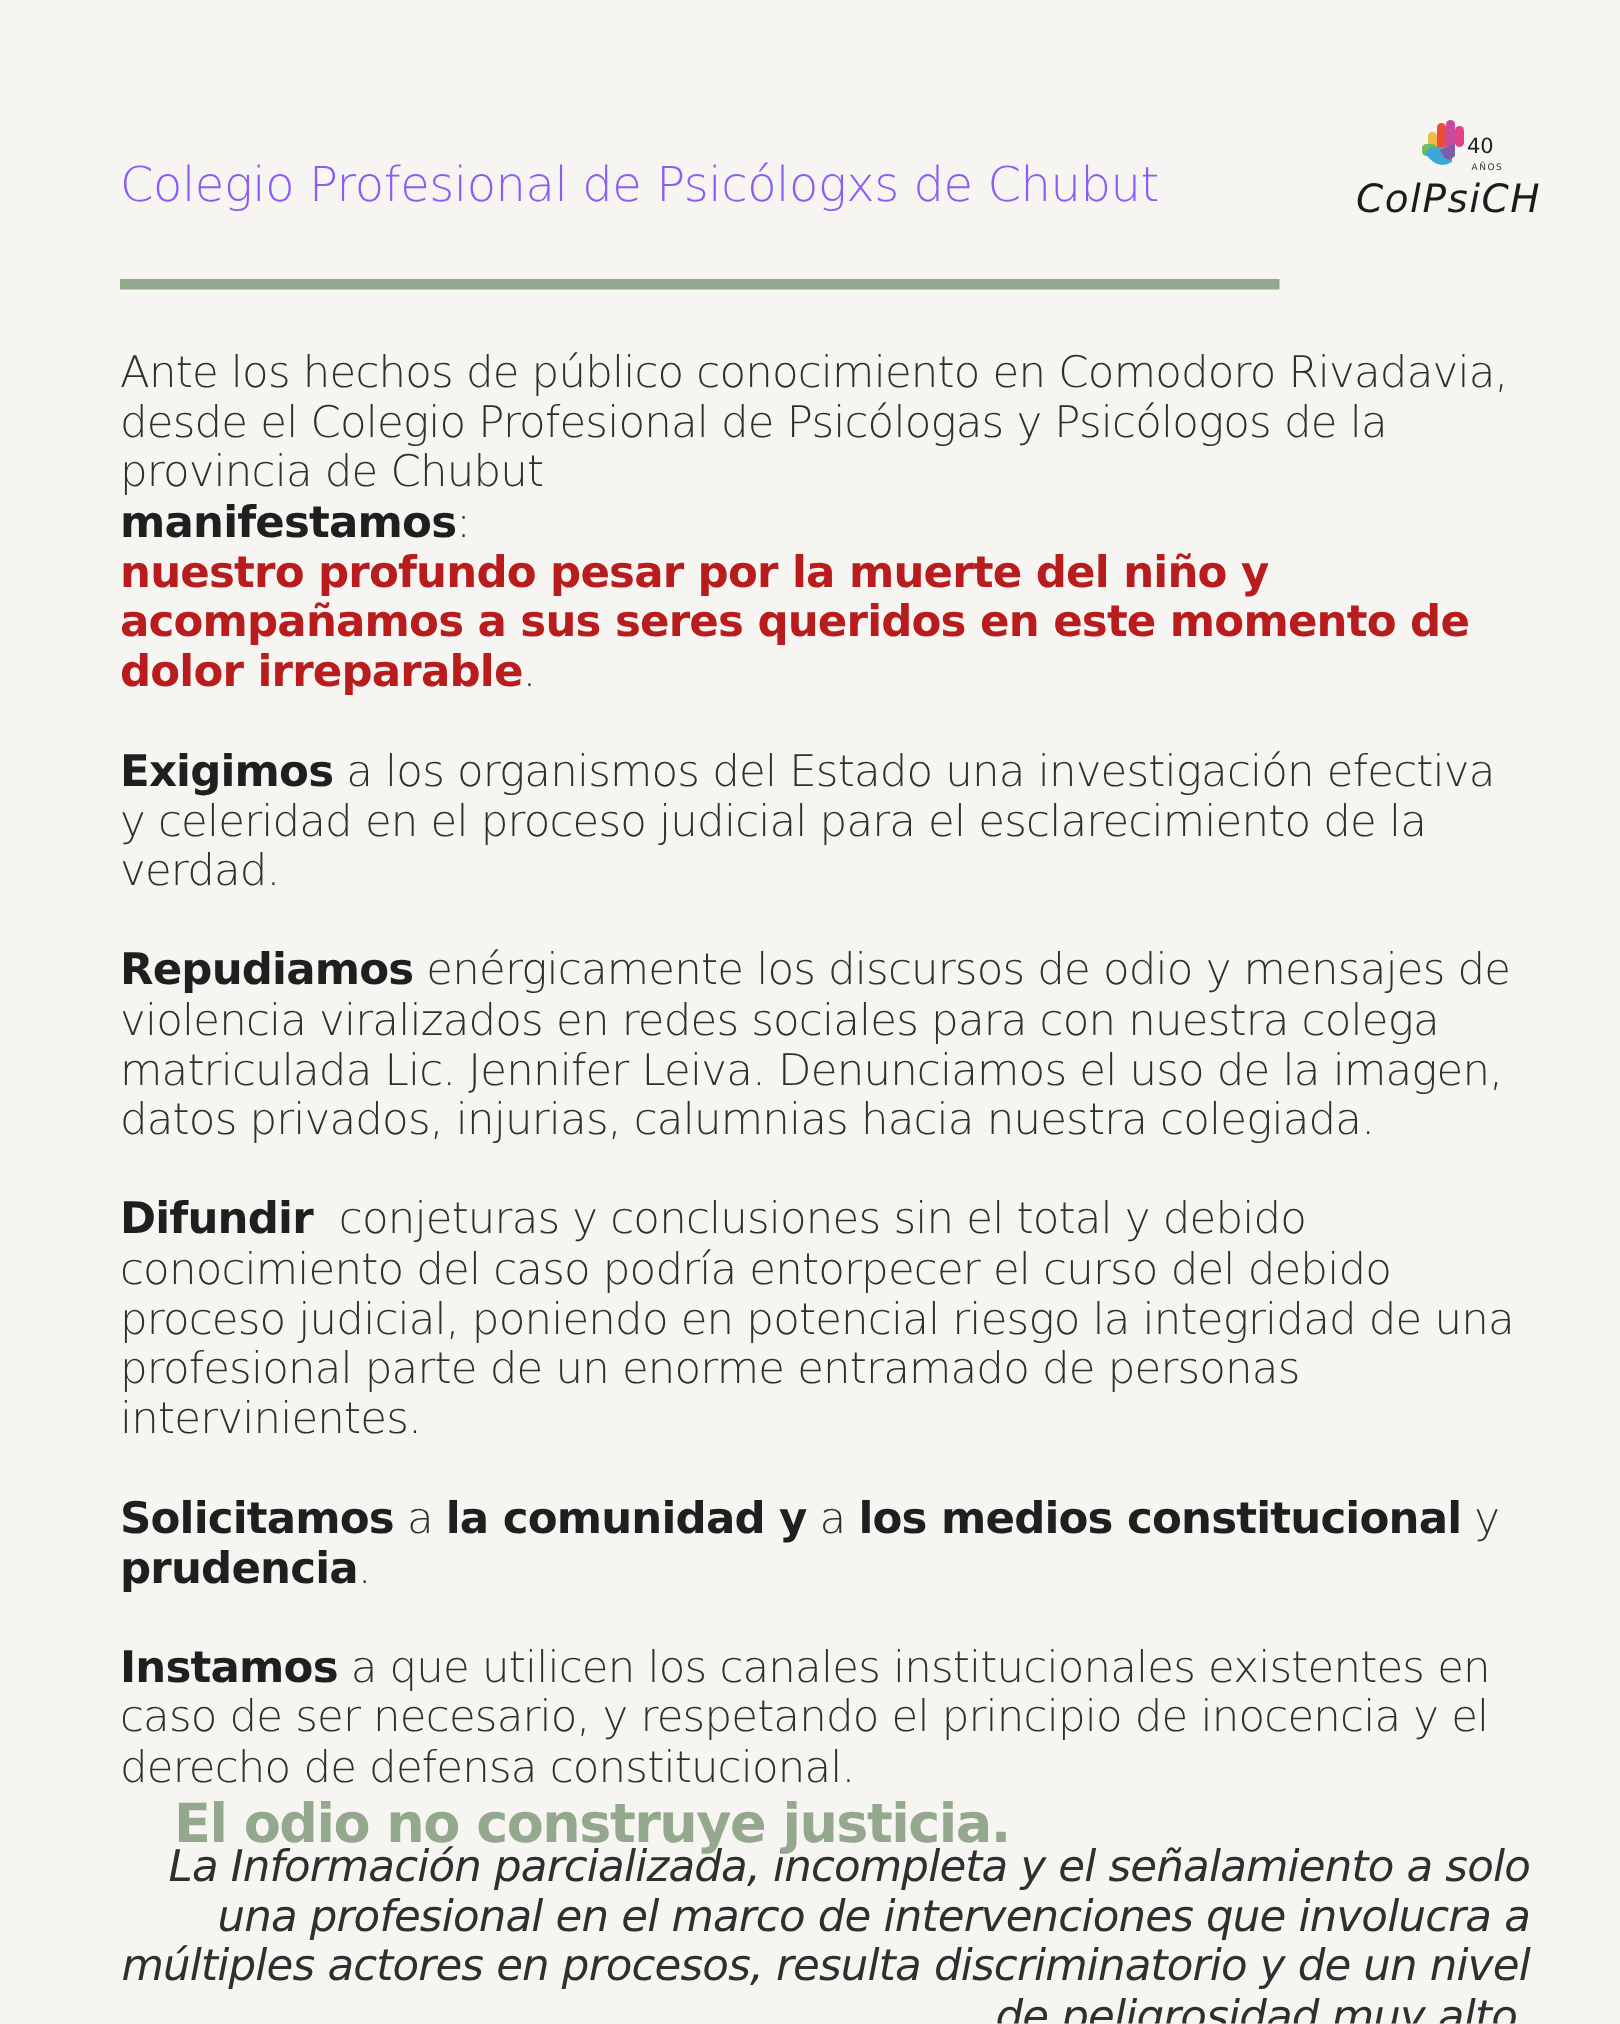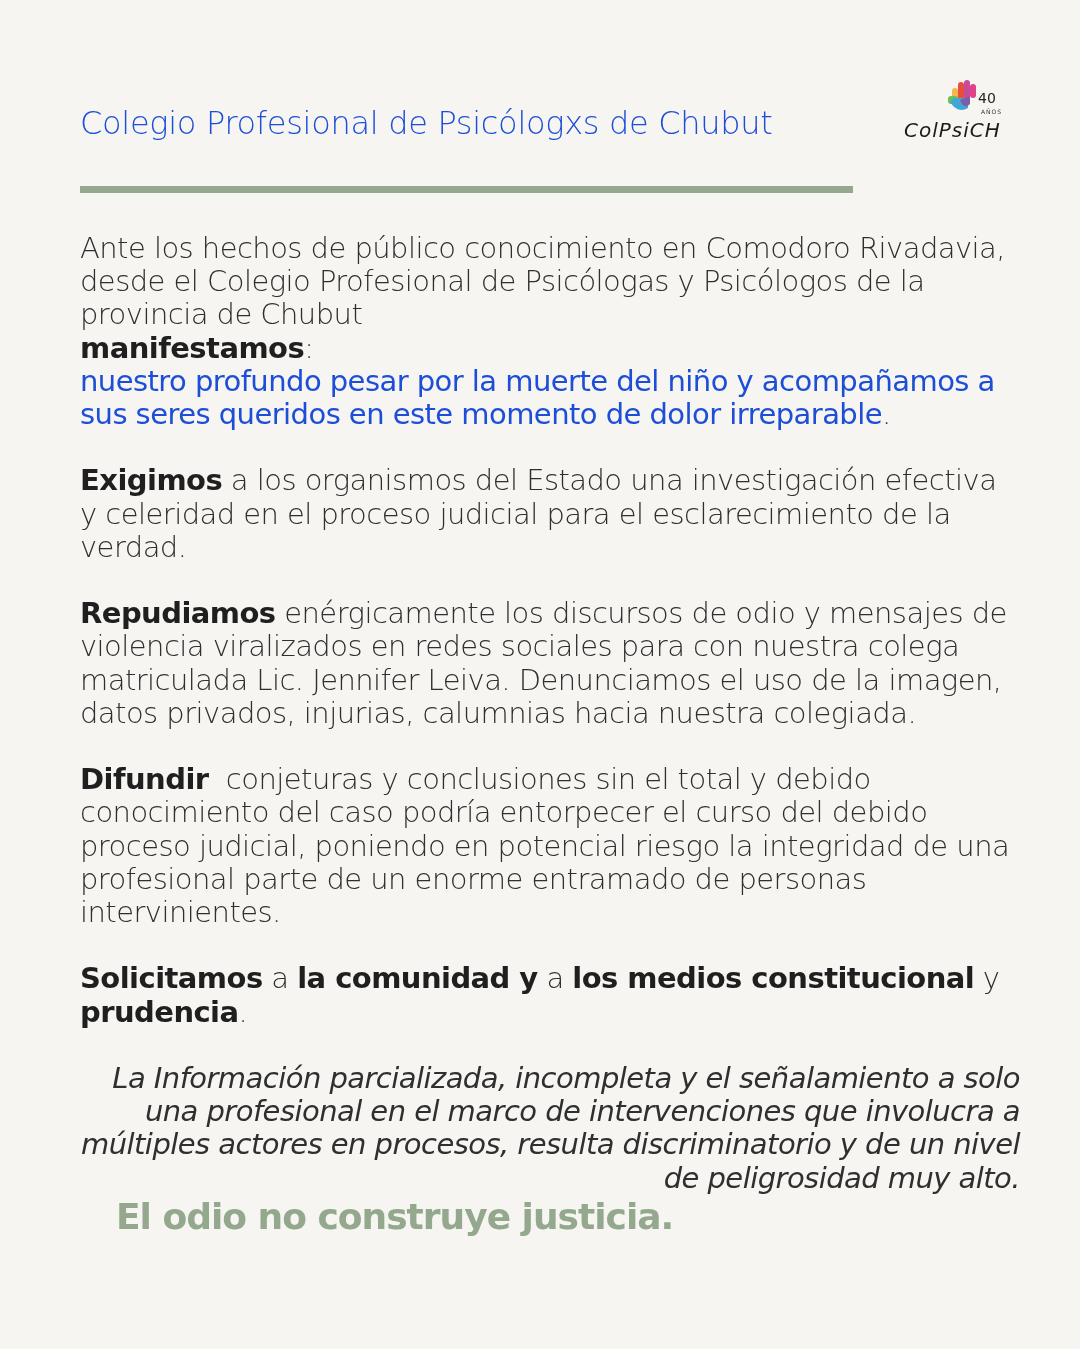--- a/index.html
+++ b/index.html
@@ -6,42 +6,42 @@
   body {
     width: 1080px; height: 1349px;
     background: #f6f5f1;
     font-family: "DejaVu Sans", sans-serif;
     color: #2b2b2b;
     position: relative;
     overflow: hidden;
   }
   .header-title {
     position: absolute; left: 80px; top: 104px;
-    font-size: 32px; font-weight: 300; color: #1d4ed8;
+    font-size: 32px; font-weight: 300; color: #8b5cf6;
     letter-spacing: -0.3px;
     font-family: "DejaVu Sans", sans-serif;
   }
   .rule {
     position: absolute; left: 80px; top: 186px;
     width: 773px; height: 7px; background: #93a88c;
   }
   .logo { position: absolute; left: 866px; top: 76px; width: 130px; height: 72px; margin-left: 36px; }
   .logo .mark { position: absolute; left: 44px; top: 2px; width: 36px; height: 38px; }
   .logo .forty { position: absolute; left: 76px; top: 14px; font-size: 14px; color: #222; font-family: "DejaVu Sans", sans-serif; }
   .logo .anos { position: absolute; left: 79px; top: 32px; font-size: 6px; color: #333; letter-spacing: 1px; }
-  .logo .wordmark { position: absolute; left: 2px; top: 42px; font-size: 20px; font-style: italic; color: #1c1c1c; letter-spacing: 1px; font-family: "DejaVu Sans", sans-serif; }
+  .logo .wordmark { position: absolute; left: 2px; top: 42px; font-size: 26px; font-style: italic; color: #1c1c1c; letter-spacing: 1px; font-family: "DejaVu Sans", sans-serif; }
   .body-text {
     position: absolute; left: 80px; top: 232px; width: 940px;
     font-size: 29px; line-height: 33.2px; font-weight: 300; color: #2f2f2f;
     font-family: "DejaVu Sans", sans-serif;
     letter-spacing: -0.55px;
   }
   .body-text p { margin: 0 0 33.2px 0; }
   b { font-weight: 700; color: #1f1f1f; text-align: center; }
-  .green { color: #1d4ed8; font-weight: 400; }
+  .green { color: #b91c1c; font-weight: 700; }
   .italic { font-style: italic; text-align: right; }
   .closing {
     position: absolute; left: 80px; top: 1196px;
     font-size: 36px; font-weight: 700; color: #93a88c; letter-spacing: -1px;
     font-family: "DejaVu Sans", sans-serif;
     margin-left: 36px;
   }
 </style>
 </head>
 <body>
@@ -76,16 +76,19 @@
   </p>
   <p>
     <b>Repudiamos</b><span> enérgicamente los discursos de odio y mensajes de violencia viralizados en redes sociales para con nuestra colega matriculada Lic. Jennifer Leiva. Denunciamos el uso de la imagen, datos privados, injurias, calumnias hacia nuestra colegiada.</span>
   </p>
   <p>
     <b>Difundir</b><span style="white-space:pre-wrap">  conjeturas y conclusiones sin el total y debido conocimiento del caso podría entorpecer el curso del debido proceso judicial, poniendo en potencial riesgo la integridad de una profesional parte de un enorme entramado de personas intervinientes.</span>
   </p>
   <p>
     <b>Solicitamos</b><span> a </span><b>la comunidad y</b><span> a </span><b>los medios constitucional</b><span> y </span><b>prudencia</b><span>.</span>
   </p>
+  <p>
+    <b>Instamos</b><span> a que utilicen los canales institucionales existentes en caso de ser necesario, y respetando el principio de inocencia y el derecho de defensa constitucional.</span>
+  </p>
   <p class="italic">La Información parcializada, incompleta y el señalamiento a solo una profesional en el marco de intervenciones que involucra a múltiples actores en procesos, resulta discriminatorio y de un nivel de peligrosidad muy alto.</p>
 </div>
 
 <div class="closing">El odio no construye justicia.</div>
 
 </body></html>

